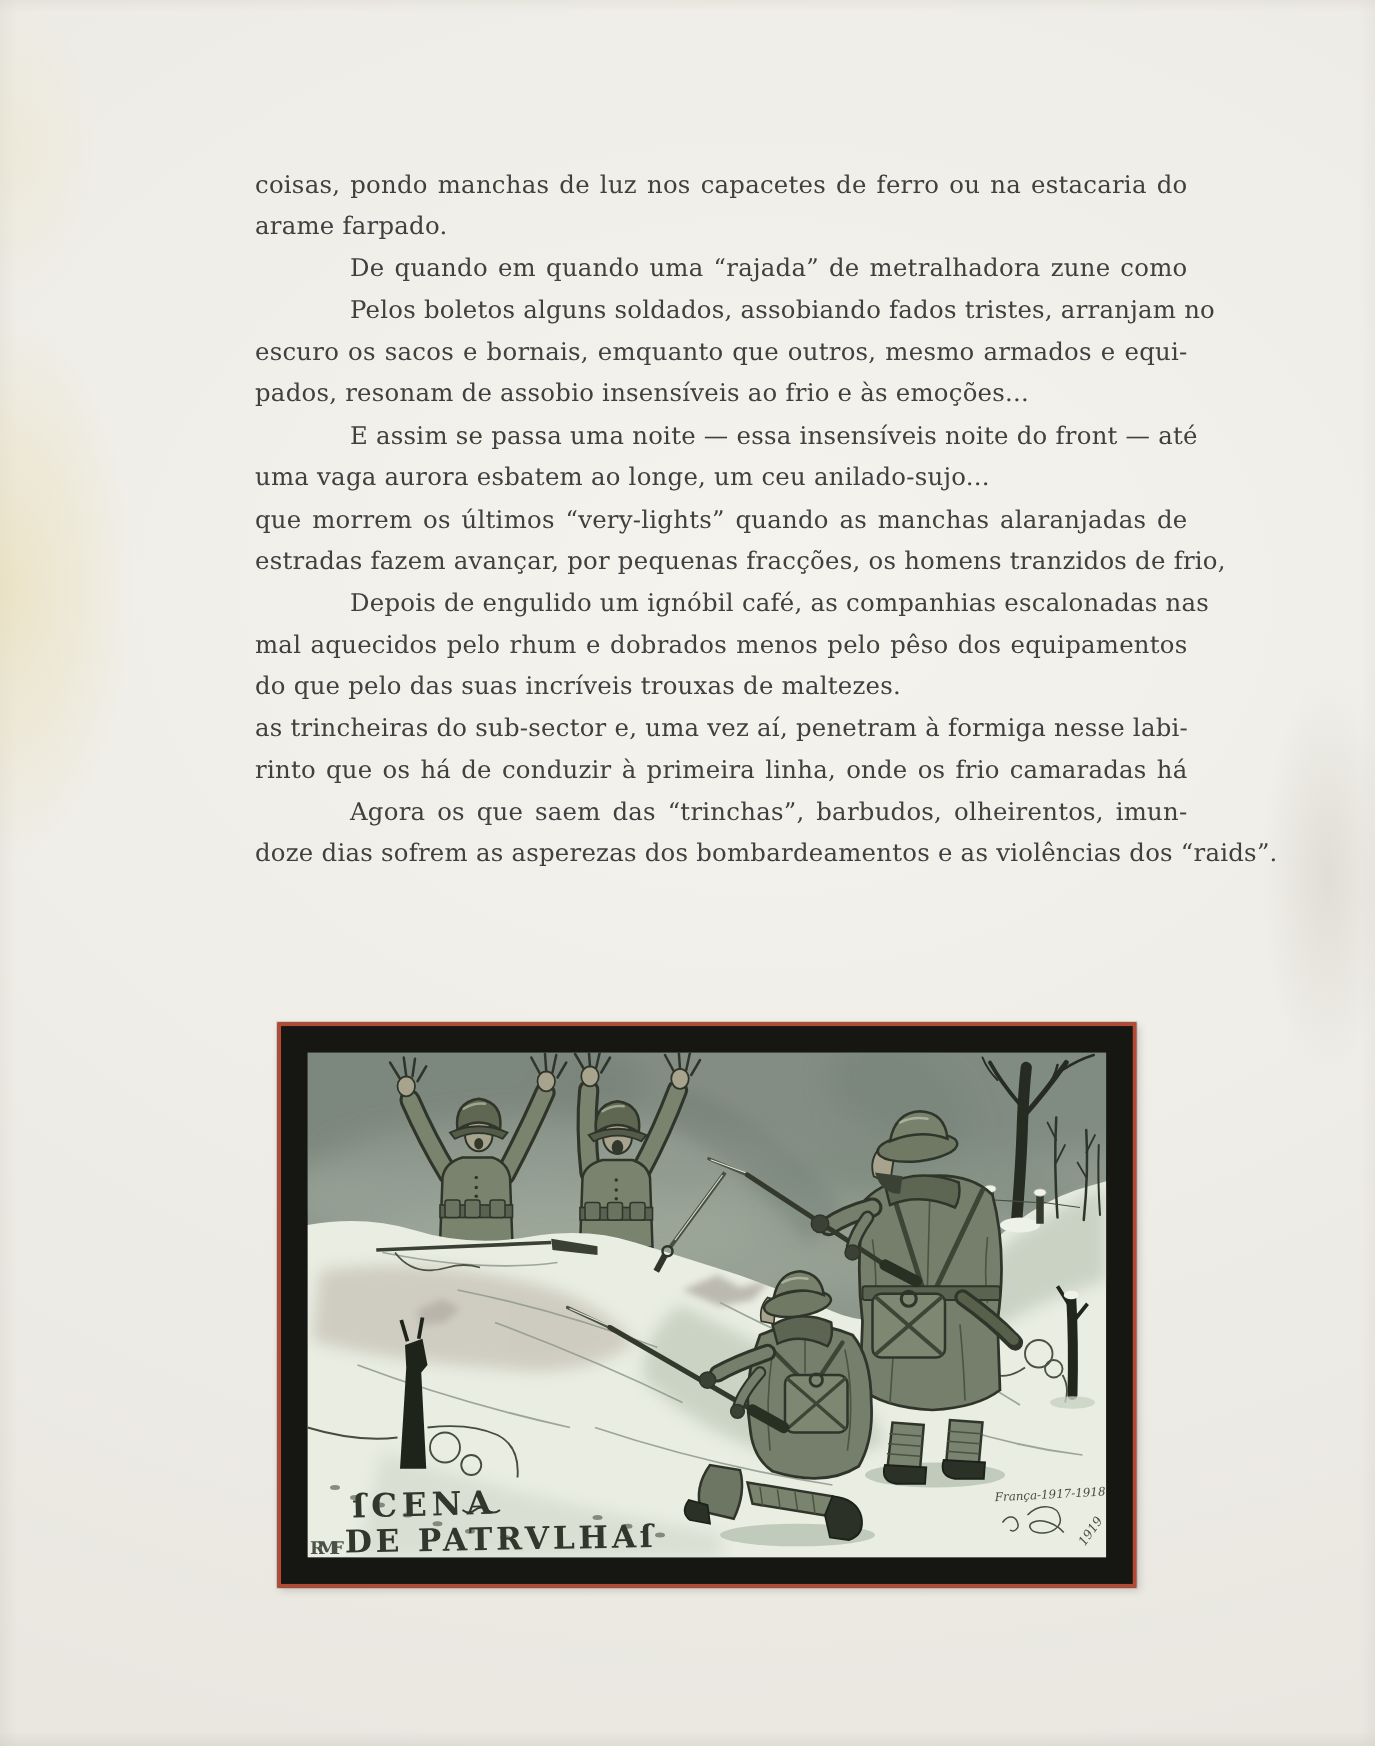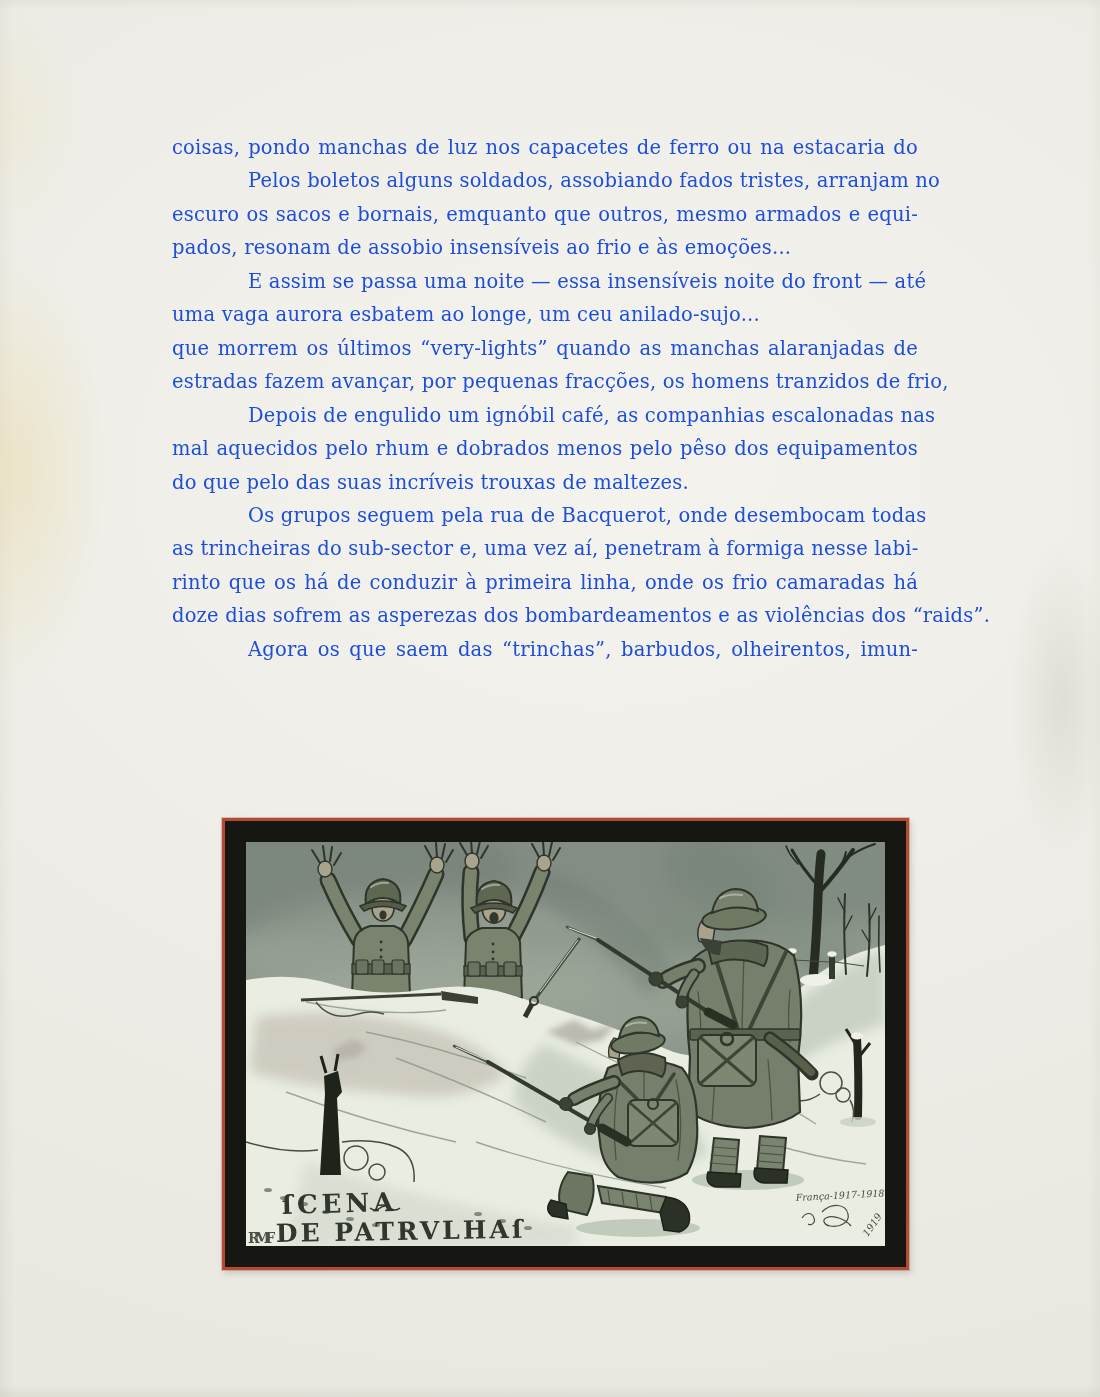--- a/index.html
+++ b/index.html
@@ -11,22 +11,22 @@
       radial-gradient(140px 300px at 8px 470px, rgba(233,221,178,.60), rgba(233,221,178,0) 72%),
       radial-gradient(90px 170px at 14px 120px, rgba(236,228,196,.35), rgba(236,228,196,0) 70%),
       radial-gradient(70px 210px at 1062px 700px, rgba(200,197,186,.40), rgba(200,197,186,0) 75%),
       radial-gradient(1500px 1100px at 55% 34%, rgba(253,253,249,.55), rgba(253,253,249,0) 88%),
       linear-gradient(180deg, rgba(210,207,196,.45) 0px, rgba(210,207,196,0) 10px),
       linear-gradient(0deg, rgba(205,202,191,.40) 0px, rgba(205,202,191,0) 12px),
       linear-gradient(90deg, rgba(208,205,194,.35) 0px, rgba(208,205,194,0) 14px),
       linear-gradient(270deg, rgba(208,205,194,.30) 0px, rgba(208,205,194,0) 12px);
   }
   .text-block{
-    position:absolute;left:172px;top:131px;width:746px;
-    font-size:19.5px;line-height:33.45px;color:#1d4ed8;
+    position:absolute;left:204px;top:131px;width:746px;
+    font-size:19.5px;line-height:33.45px;color:#404040;
     letter-spacing:.2px;
   }
   .line{display:block;text-align:justify;text-align-last:justify;white-space:nowrap;}
   .line.last{text-align-last:left;}
   .line.indent{padding-left:76px;}
   .plate{
     position:absolute;left:222px;top:818px;margin:0;
     width:681px;height:446px;
     border:3px solid #b44a34;
     box-shadow:0 0 0 1px rgba(150,60,40,.25), 2px 3px 6px rgba(90,88,80,.25);
@@ -37,35 +37,36 @@
     border:21px solid #161613;
   }
   .plate-frame svg{display:block;width:639px;height:404px;}
   text{user-select:none;}
 </style>
 </head>
 <body>
 
 <main class="text-block">
     <div class="line">coisas, pondo manchas de luz nos capacetes de ferro ou na estacaria do</div>
+    <div class="line last">arame farpado.</div>
+    <div class="line indent">De quando em quando uma “rajada” de metralhadora zune como</div>
     <div class="line indent">Pelos boletos alguns soldados, assobiando fados tristes, arranjam no</div>
     <div class="line">escuro os sacos e bornais, emquanto que outros, mesmo armados e equi-</div>
     <div class="line last">pados, resonam de assobio insensíveis ao frio e às emoções...</div>
     <div class="line indent">E assim se passa uma noite — essa insensíveis noite do front — até</div>
     <div class="line last">uma vaga aurora esbatem ao longe, um ceu anilado-sujo...</div>
     <div class="line">que morrem os últimos “very-lights” quando as manchas alaranjadas de</div>
     <div class="line">estradas fazem avançar, por pequenas fracções, os homens tranzidos de frio,</div>
     <div class="line indent">Depois de engulido um ignóbil café, as companhias escalonadas nas</div>
     <div class="line">mal aquecidos pelo rhum e dobrados menos pelo pêso dos equipamentos</div>
     <div class="line last">do que pelo das suas incríveis trouxas de maltezes.</div>
-    <div class="line indent">Os grupos seguem pela rua de Bacquerot, onde desembocam todas</div>
     <div class="line">as trincheiras do sub-sector e, uma vez aí, penetram à formiga nesse labi-</div>
     <div class="line">rinto que os há de conduzir à primeira linha, onde os frio camaradas há</div>
+    <div class="line indent">Agora os que saem das “trinchas”, barbudos, olheirentos, imun-</div>
     <div class="line">doze dias sofrem as asperezas dos bombardeamentos e as violências dos “raids”.</div>
-    <div class="line indent">Agora os que saem das “trinchas”, barbudos, olheirentos, imun-</div>
   </main>
 
 <figure class="plate">
   <div class="plate-frame">
     <svg viewBox="0 0 639 404" preserveAspectRatio="none" xmlns="http://www.w3.org/2000/svg">
       <defs>
         <filter id="b3" x="-30%" y="-30%" width="160%" height="160%">
             <feGaussianBlur stdDeviation="3"></feGaussianBlur>
           </filter>
         <filter id="b6" x="-40%" y="-40%" width="180%" height="180%">

